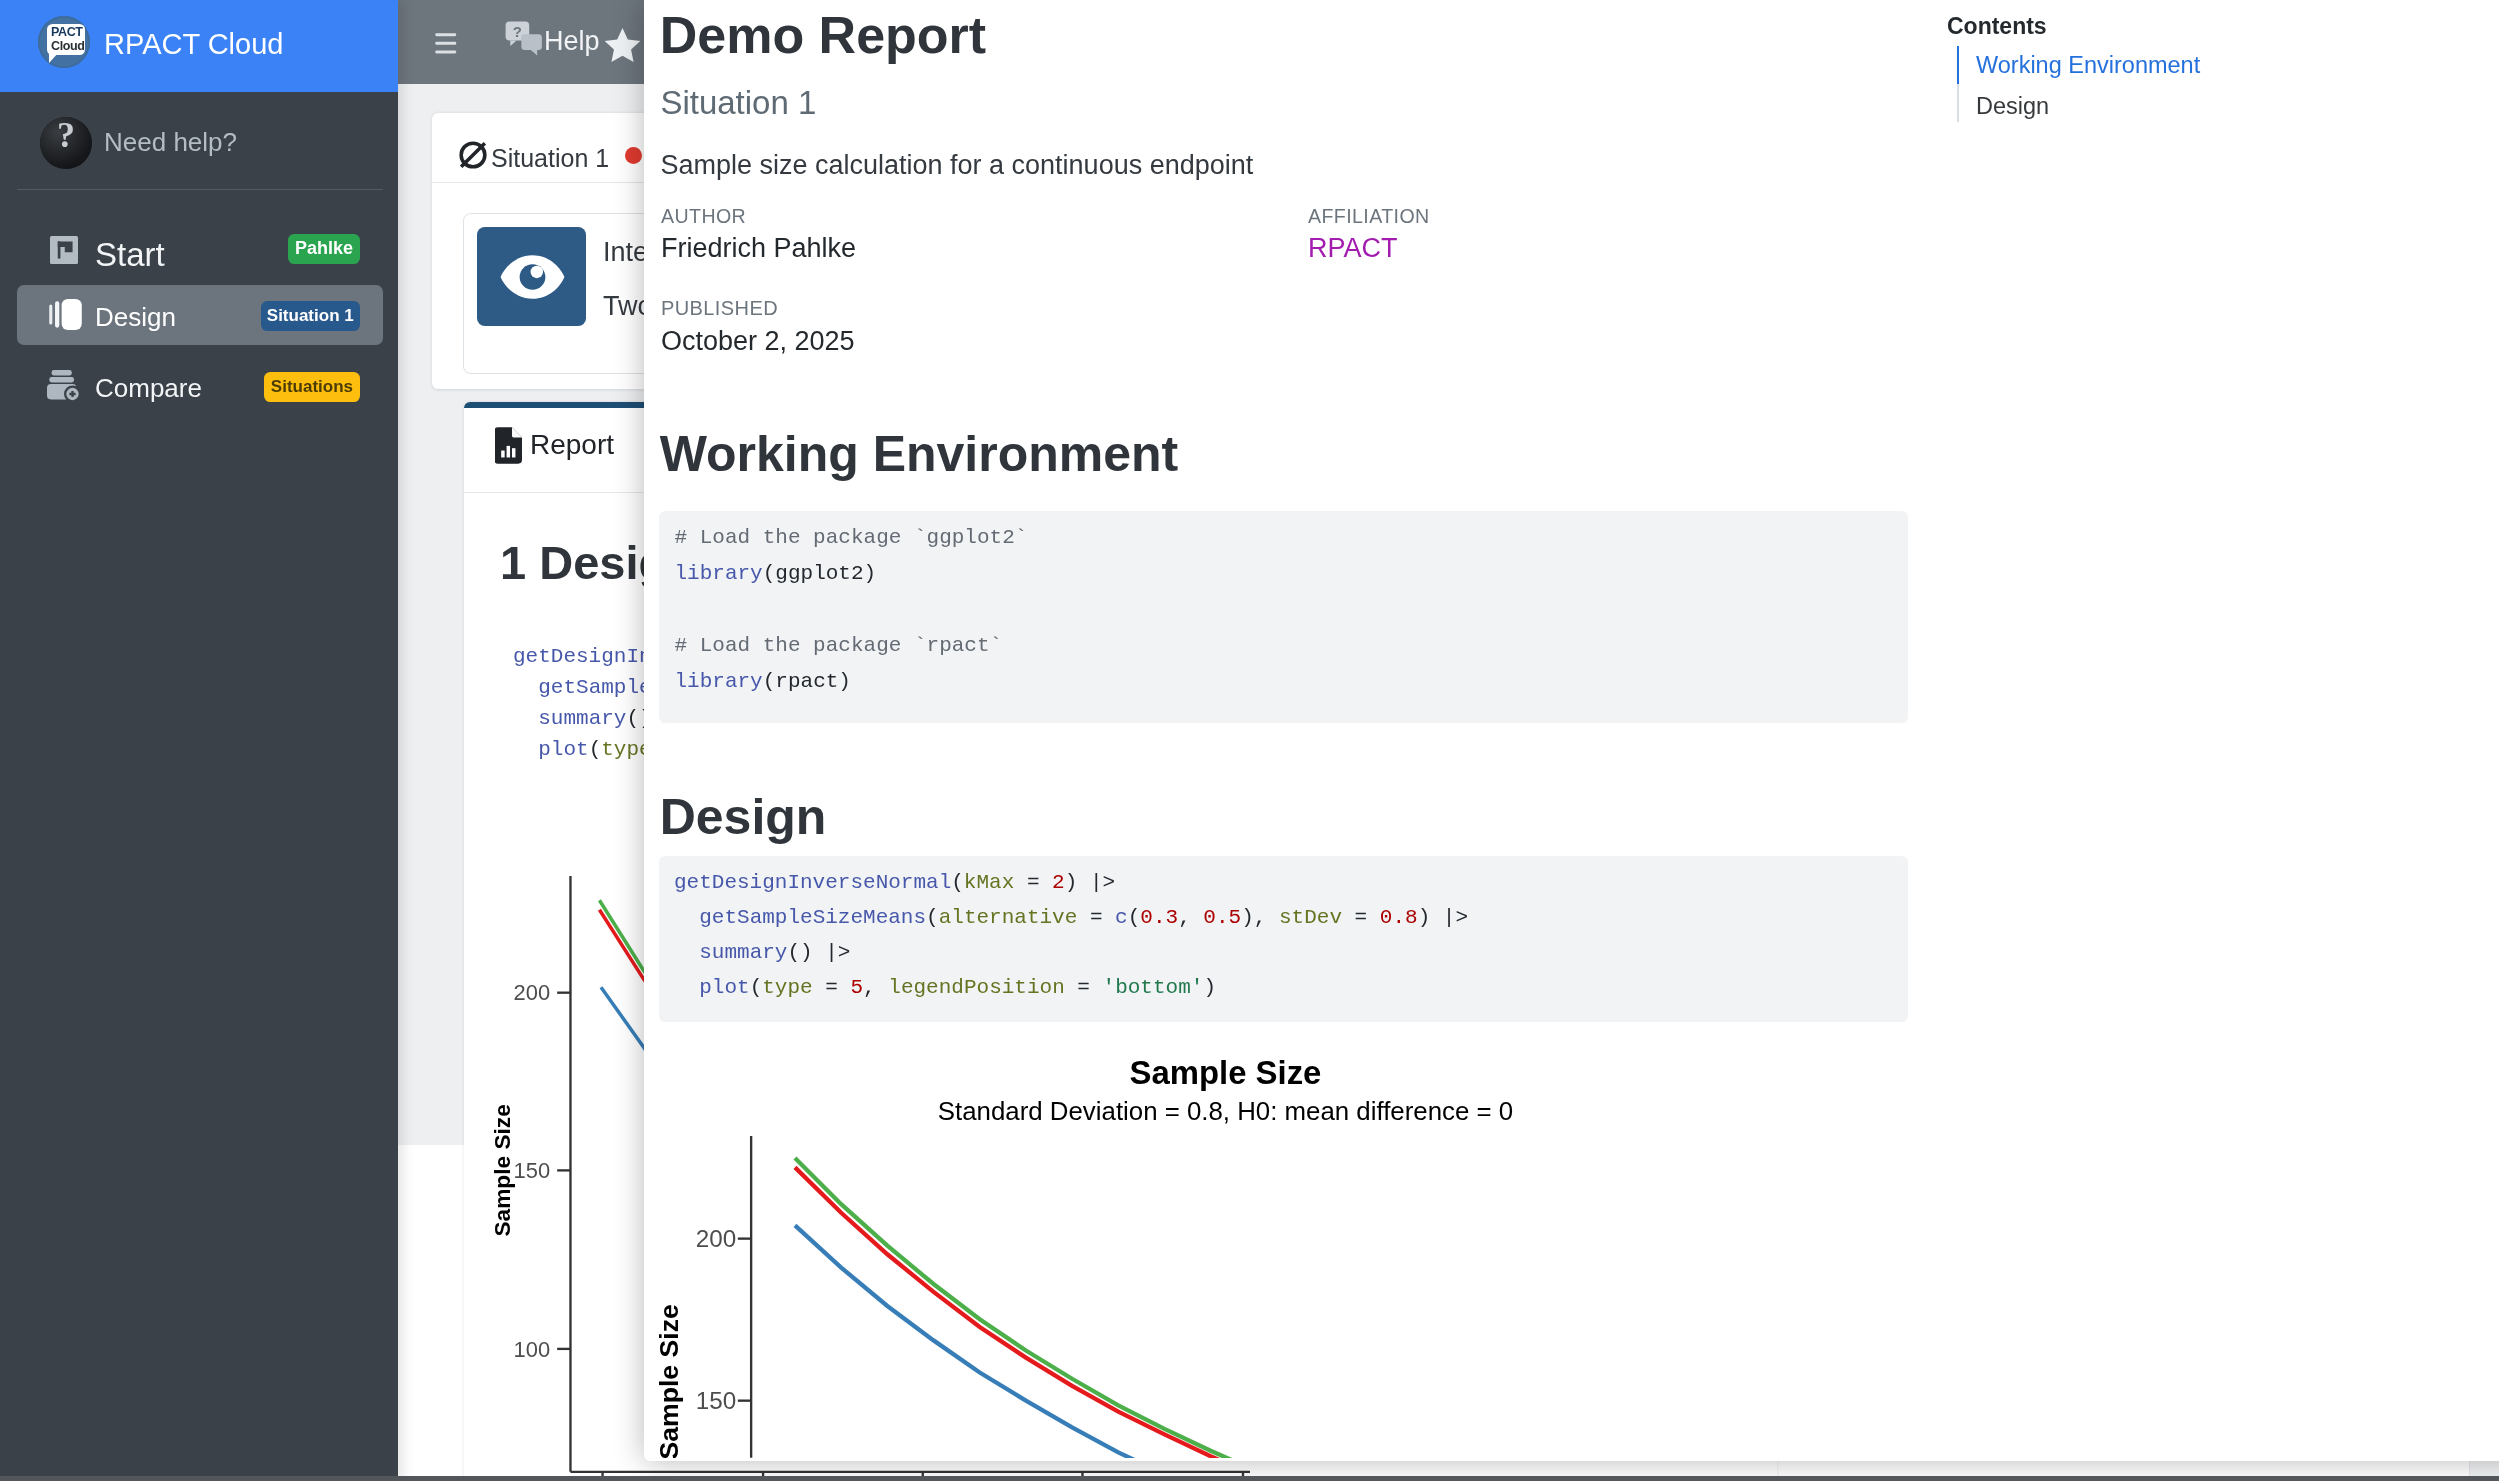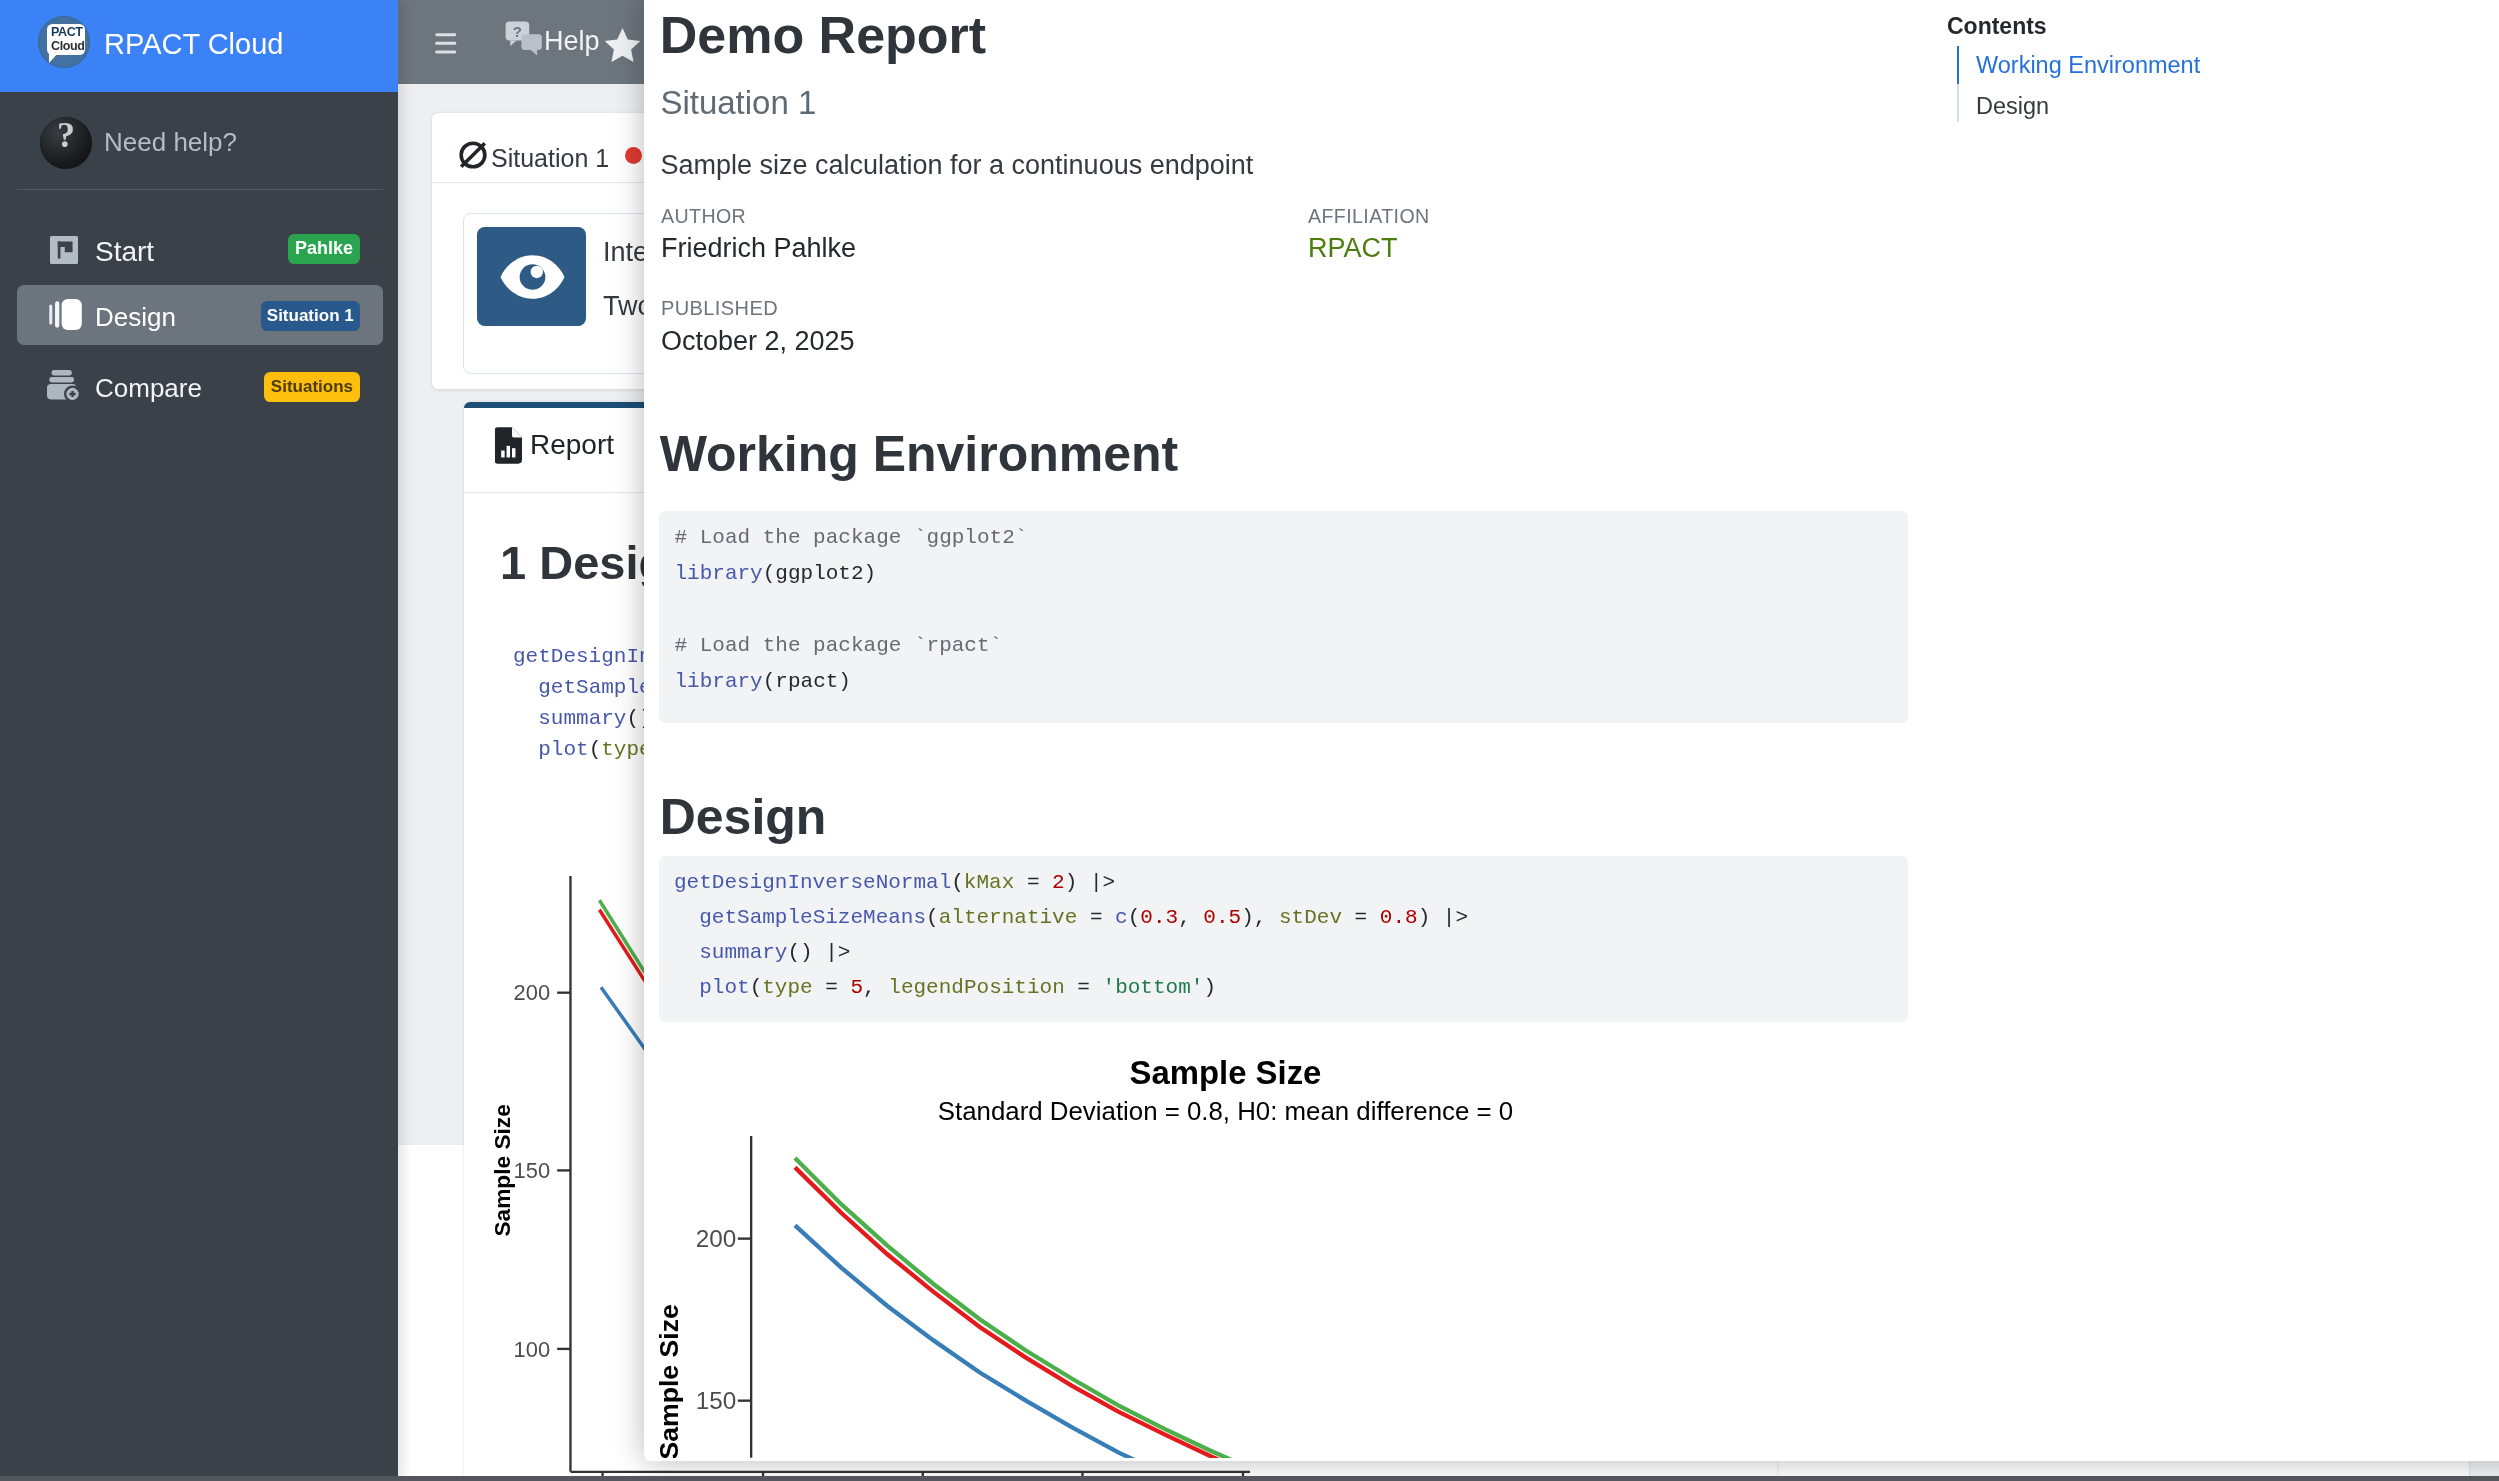--- a/index.html
+++ b/index.html
@@ -182,21 +182,21 @@
   <div class="abs" style="left:104px;top:127px;font-size:26px;color:#b4bdc5">Need help?</div>
   <div class="abs" style="left:17px;top:189px;width:366px;height:0.8px;background:#545b63"></div>
 
   <div class="abs" style="left:50px;top:236px">
     <svg width="28" height="28" viewBox="0 0 36 36">
         <rect x="0" y="0" width="36" height="36" rx="2" fill="#b3bbc3"></rect>
         <path d="M10 7 h19 v14 h-10 v-7 h-9 z" fill="#3a4149"></path>
         <rect x="10" y="7" width="3.4" height="22" fill="#3a4149"></rect>
       </svg>
   </div>
-  <div class="abs" style="left:95px;top:236px;font-size:28px;color:#f2f4f6">Start</div>
+  <div class="abs" style="left:95px;top:236px;font-size:33px;color:#f2f4f6">Start</div>
   <div class="abs" style="right:38px;top:234px;height:30px;background:#2aa44f;border-radius:6.3px;color:#fff;font-size:18px;line-height:29px;padding:0 7px;white-space:nowrap;font-weight:600">Pahlke</div>
 
   <div class="abs" style="left:17px;top:285px;width:366px;height:60px;background:#6c757d;border-radius:7px"></div>
   <div class="abs" style="left:49px;top:299px">
     <svg width="33" height="31" viewBox="0 0 42 40">
         <rect x="0" y="7" width="4" height="26" rx="2" fill="#e8ecef"></rect>
         <rect x="7.5" y="3" width="5.5" height="34" rx="2.7" fill="#f4f6f8"></rect>
         <rect x="16" y="0" width="26" height="40" rx="8" fill="#fff"></rect>
       </svg>
   </div>
@@ -224,21 +224,21 @@
   <div class="abs" style="left:104px;top:28px;font-size:29px;color:#fff">RPACT Cloud</div>
 </div>
 
 <div id="modal" style="overflow:hidden">
   <div class="abs" style="left:15.7px;top:4.7px;font-size:52px;font-weight:700;color:#2f353a">Demo Report</div>
   <div class="abs" style="left:16.4px;top:84px;font-size:33px;color:#5e6a74">Situation 1</div>
   <div class="abs" style="left:16.4px;top:150px;font-size:27px;color:#343a40">Sample size calculation for a continuous endpoint</div>
   <div class="abs" style="left:17px;top:205px;font-size:19.6px;color:#6c757d;letter-spacing:0.4px">AUTHOR</div>
   <div class="abs" style="left:17px;top:233px;font-size:27px;color:#24292e">Friedrich Pahlke</div>
   <div class="abs" style="left:664px;top:205px;font-size:19.6px;color:#6c757d;letter-spacing:0.4px">AFFILIATION</div>
-  <div class="abs" style="left:664px;top:233px;font-size:27px;color:#4d7c0f">RPACT</div>
+  <div class="abs" style="left:664px;top:233px;font-size:27px;color:#a21caf">RPACT</div>
   <div class="abs" style="left:17px;top:297px;font-size:20px;color:#6c757d;letter-spacing:0.4px">PUBLISHED</div>
   <div class="abs" style="left:17px;top:326px;font-size:27px;color:#24292e">October 2, 2025</div>
 
   <div class="abs" style="left:15.7px;top:425px;font-size:50px;font-weight:700;color:#2f353a">Working Environment</div>
 
   <div class="abs" style="left:15px;top:511px;width:1249px;height:212px;background:#f1f3f5;border-radius:6.3px"></div>
   <div class="mono abs" style="left:30.5px;top:520px;font-size:21px;line-height:36px;white-space:pre;color:#24292f"><span style="color:#646b74"># Load the package `ggplot2`</span>
 <span style="color:#4758ab">library</span>(ggplot2)
 
 <span style="color:#646b74"># Load the package `rpact`</span>

